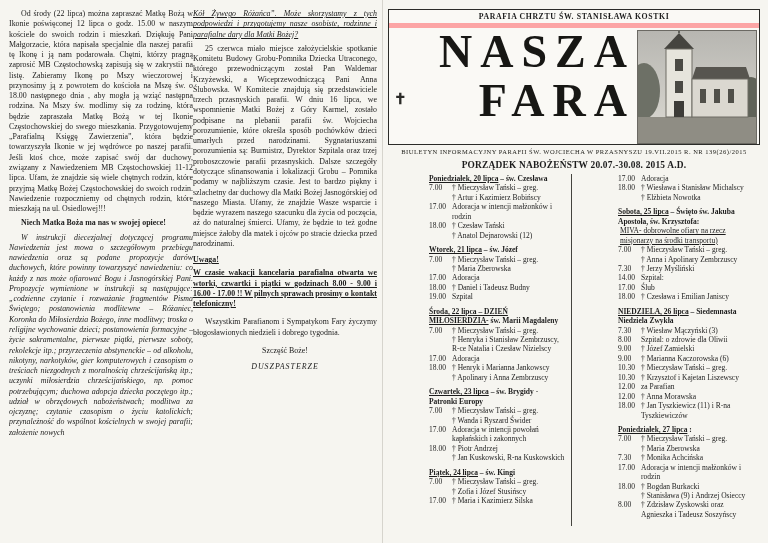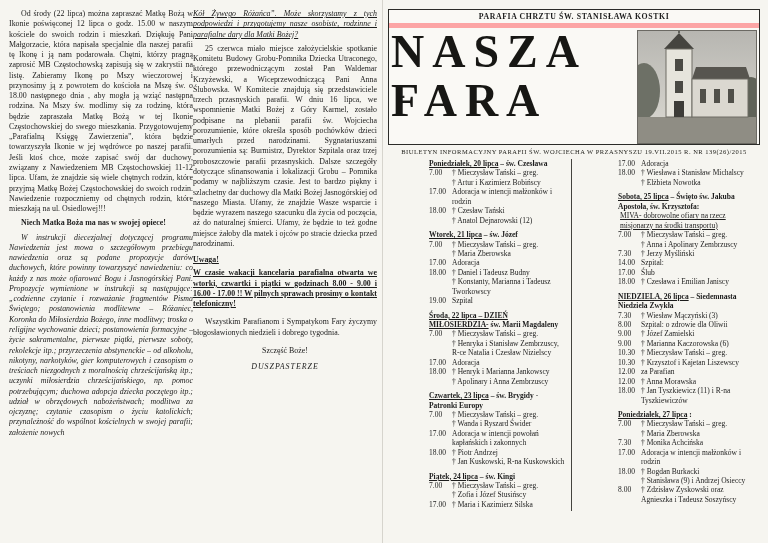--- a/index.html
+++ b/index.html
@@ -26,21 +26,21 @@
   .closing{margin-top:8px !important;}
 
   
   .page-right{position:absolute;left:388px;top:9px;width:372px;height:527px;}
   .masthead{border:1.5px solid #2b2b28;height:136px;position:relative;background:#faf9f5;box-sizing:border-box;}
   .parish-line{
     text-align:center;font-weight:bold;font-size:7.8px;letter-spacing:0.6px;
     padding:2px 0 2px;border-bottom:5px solid #fca5a5;white-space:nowrap;overflow:hidden;
   }
   .masthead-body{position:relative;height:118px;}
-  .title-area{position:absolute;left:2px;top:0;right:112px;text-align:left;}
+  .title-area{position:absolute;left:2px;top:0;right:124px;text-align:right;}
   .mast-title{
     font-weight:bold;font-size:46px;line-height:1.06;letter-spacing:8px;
     font-family:"Liberation Serif","DejaVu Serif",serif;color:#171714;
   }
   .cross{
     position:absolute;left:5px;top:62px;font-size:15px;color:#2b2b28;font-weight:bold;
   }
   .church-photo{
     position:absolute;right:2px;top:2px;width:118px;height:112px;overflow:hidden;
     border:1px solid #6b6963;background:#c9c8c2;
@@ -120,20 +120,21 @@
             <rect x="90" y="58" width="6" height="14" fill="#504f49"></rect>
             <rect x="36" y="70" width="10" height="16" fill="#3d3c38"></rect>
             <line x1="41" y1="2" x2="41" y2="-2" stroke="#45443f" stroke-width="1.5"></line>
           </svg>
         </div>
       </div>
     </div>
 
     <div class="bulletin-line">BIULETYN INFORMACYJNY PARAFII ŚW. WOJCIECHA W PRZASNYSZU 19.VII.2015 R.  NR 139(26)/2015</div>
 
+    <div class="schedule-title">PORZĄDEK NABOŻEŃSTW 20.07.-30.08. 2015 A.D.</div>
 
     <div class="schedule-cols">
       <div class="sched-col">
           <div class="day-block">
             <div class="day-header"><span class="hu">Poniedziałek, 20 lipca</span><span> – św. Czesława</span></div>
             <div class="sched-line">
               <span class="time">7.00</span>
               <span class="txt">† Mieczysław Tański – greg.</span>
             </div>
             <div class="sched-line">
@@ -165,24 +166,20 @@
             </div>
             <div class="sched-line">
               <span class="time">17.00</span>
               <span class="txt">Adoracja</span>
             </div>
             <div class="sched-line">
               <span class="time">18.00</span>
               <span class="txt">† Daniel i Tadeusz Budny</span>
             </div>
             <div class="sched-line">
-              <span class="time"></span>
-              <span class="txt">† Konstanty, Marianna i Tadeusz Tworkowscy</span>
-            </div>
-            <div class="sched-line">
               <span class="time">19.00</span>
               <span class="txt">Szpital</span>
             </div>
           </div>
           <div class="day-block">
             <div class="day-header"><span class="hu">Środa, 22 lipca – DZIEŃ MIŁOSIERDZIA-</span><span> św. Marii Magdaleny</span></div>
             <div class="sched-line">
               <span class="time">7.00</span>
               <span class="txt">† Mieczysław Tański – greg.</span>
             </div>

